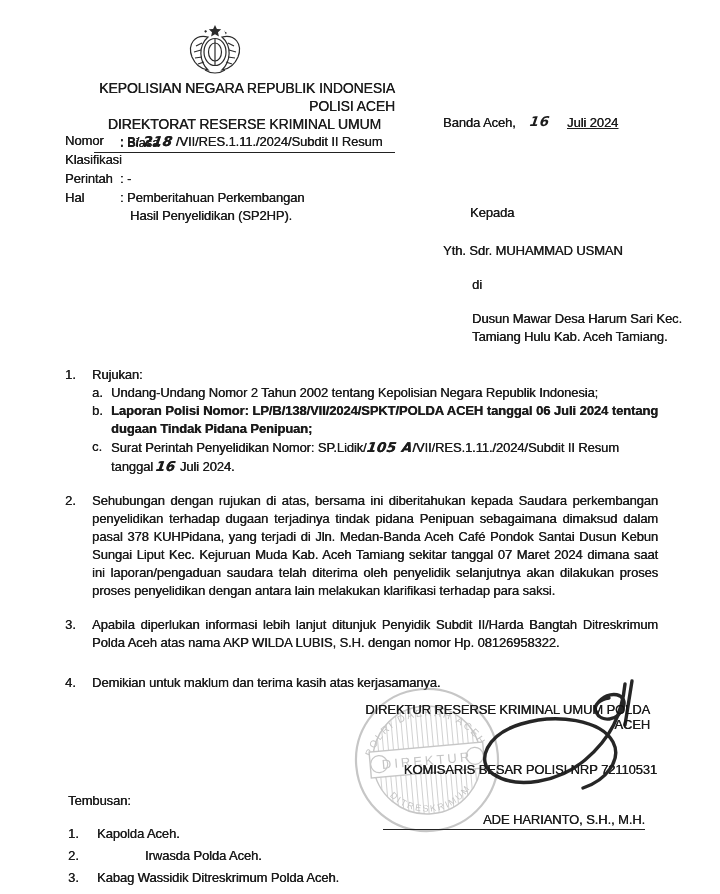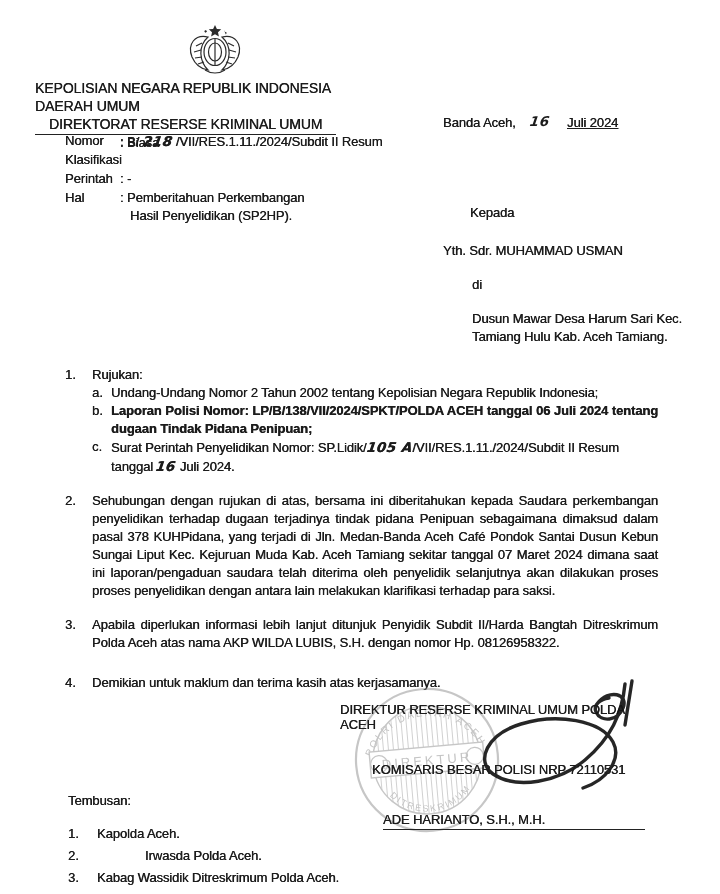--- a/index.html
+++ b/index.html
@@ -4,27 +4,27 @@
 <style>
   html,body{margin:0;padding:0;background:#e8e8e8;}
   .page{
     position:relative;width:720px;height:894px;margin:0 auto;
     background:#ffffff;color:#1c1c1c;overflow:hidden;
     font-family:"Liberation Sans",sans-serif;font-size:13px;letter-spacing:-0.1px;
   }
   .abs{position:absolute;}
   .ink{text-shadow:0.35px 0 0 currentColor;}
   .just{text-align:justify;line-height:18px;}
-  .ctr{text-align:left;}
+  .ctr{text-align:right;}
   .hand{
     display:inline-block;font-family:"DejaVu Sans",sans-serif;font-style:italic;
     transform:skewX(-8deg);font-size:13.5px;font-weight:bold;letter-spacing:0.5px;
   }
   .hdr1{font-size:14px;}
-  .hdr-underline{border-bottom:1.6px solid #222;padding:0 14px 2px 14px;display:inline-block;}
+  .hdr-underline{border-bottom:1.6px solid #222;padding:0 14px 20px 14px;display:inline-block;}
   .metalabel{left:65px;width:70px;}
   .name-underline{border-bottom:1.6px solid #222;padding-bottom:2px;}
   .lh18{line-height:18px;}
   svg{display:block;}
 </style>
 </head>
 <body>
 
 <div class="page">
 
@@ -39,21 +39,21 @@
         <path d="M49 22 L43 19 M51 28 L44 26 M50 34 L43 33 M47 40 L41 38"></path>
         <ellipse cx="30" cy="28" rx="11" ry="13.5"></ellipse>
         <ellipse cx="30" cy="28" rx="6.5" ry="9"></ellipse>
         <path d="M30 15 V42"></path>
         <path d="M20 46 C26 50 34 50 40 46"></path>
       </g>
     </svg>
   </div>
 
   <div class="abs ctr ink hdr1" style="left:35px;top:80px;width:360px;">KEPOLISIAN NEGARA REPUBLIK INDONESIA</div>
-  <div class="abs ctr ink hdr1" style="left:35px;top:98px;width:360px;">DAERAH UMUM</div>
+  <div class="abs ctr ink hdr1" style="left:35px;top:98px;width:360px;">POLISI ACEH</div>
   <div class="abs ctr" style="left:35px;top:116px;width:360px;">
     <span class="hdr-underline ink hdr1">DIREKTORAT RESERSE KRIMINAL UMUM</span>
   </div>
 
   <div class="abs ink" style="left:443px;top:115px;">Banda Aceh,</div>
   <div class="abs" style="left:530px;top:113px;"><span class="hand">16</span></div>
   <div class="abs ink" style="left:567px;top:115px;text-decoration:underline;">Juli 2024</div>
 
   <div class="abs ink metalabel" style="top:133px;">Nomor</div>
   <div class="abs ink" style="left:120px;top:133px;"><span>: B/ </span><span class="hand">218</span><span> /VII/RES.1.11./2024/Subdit II Resum</span></div>

